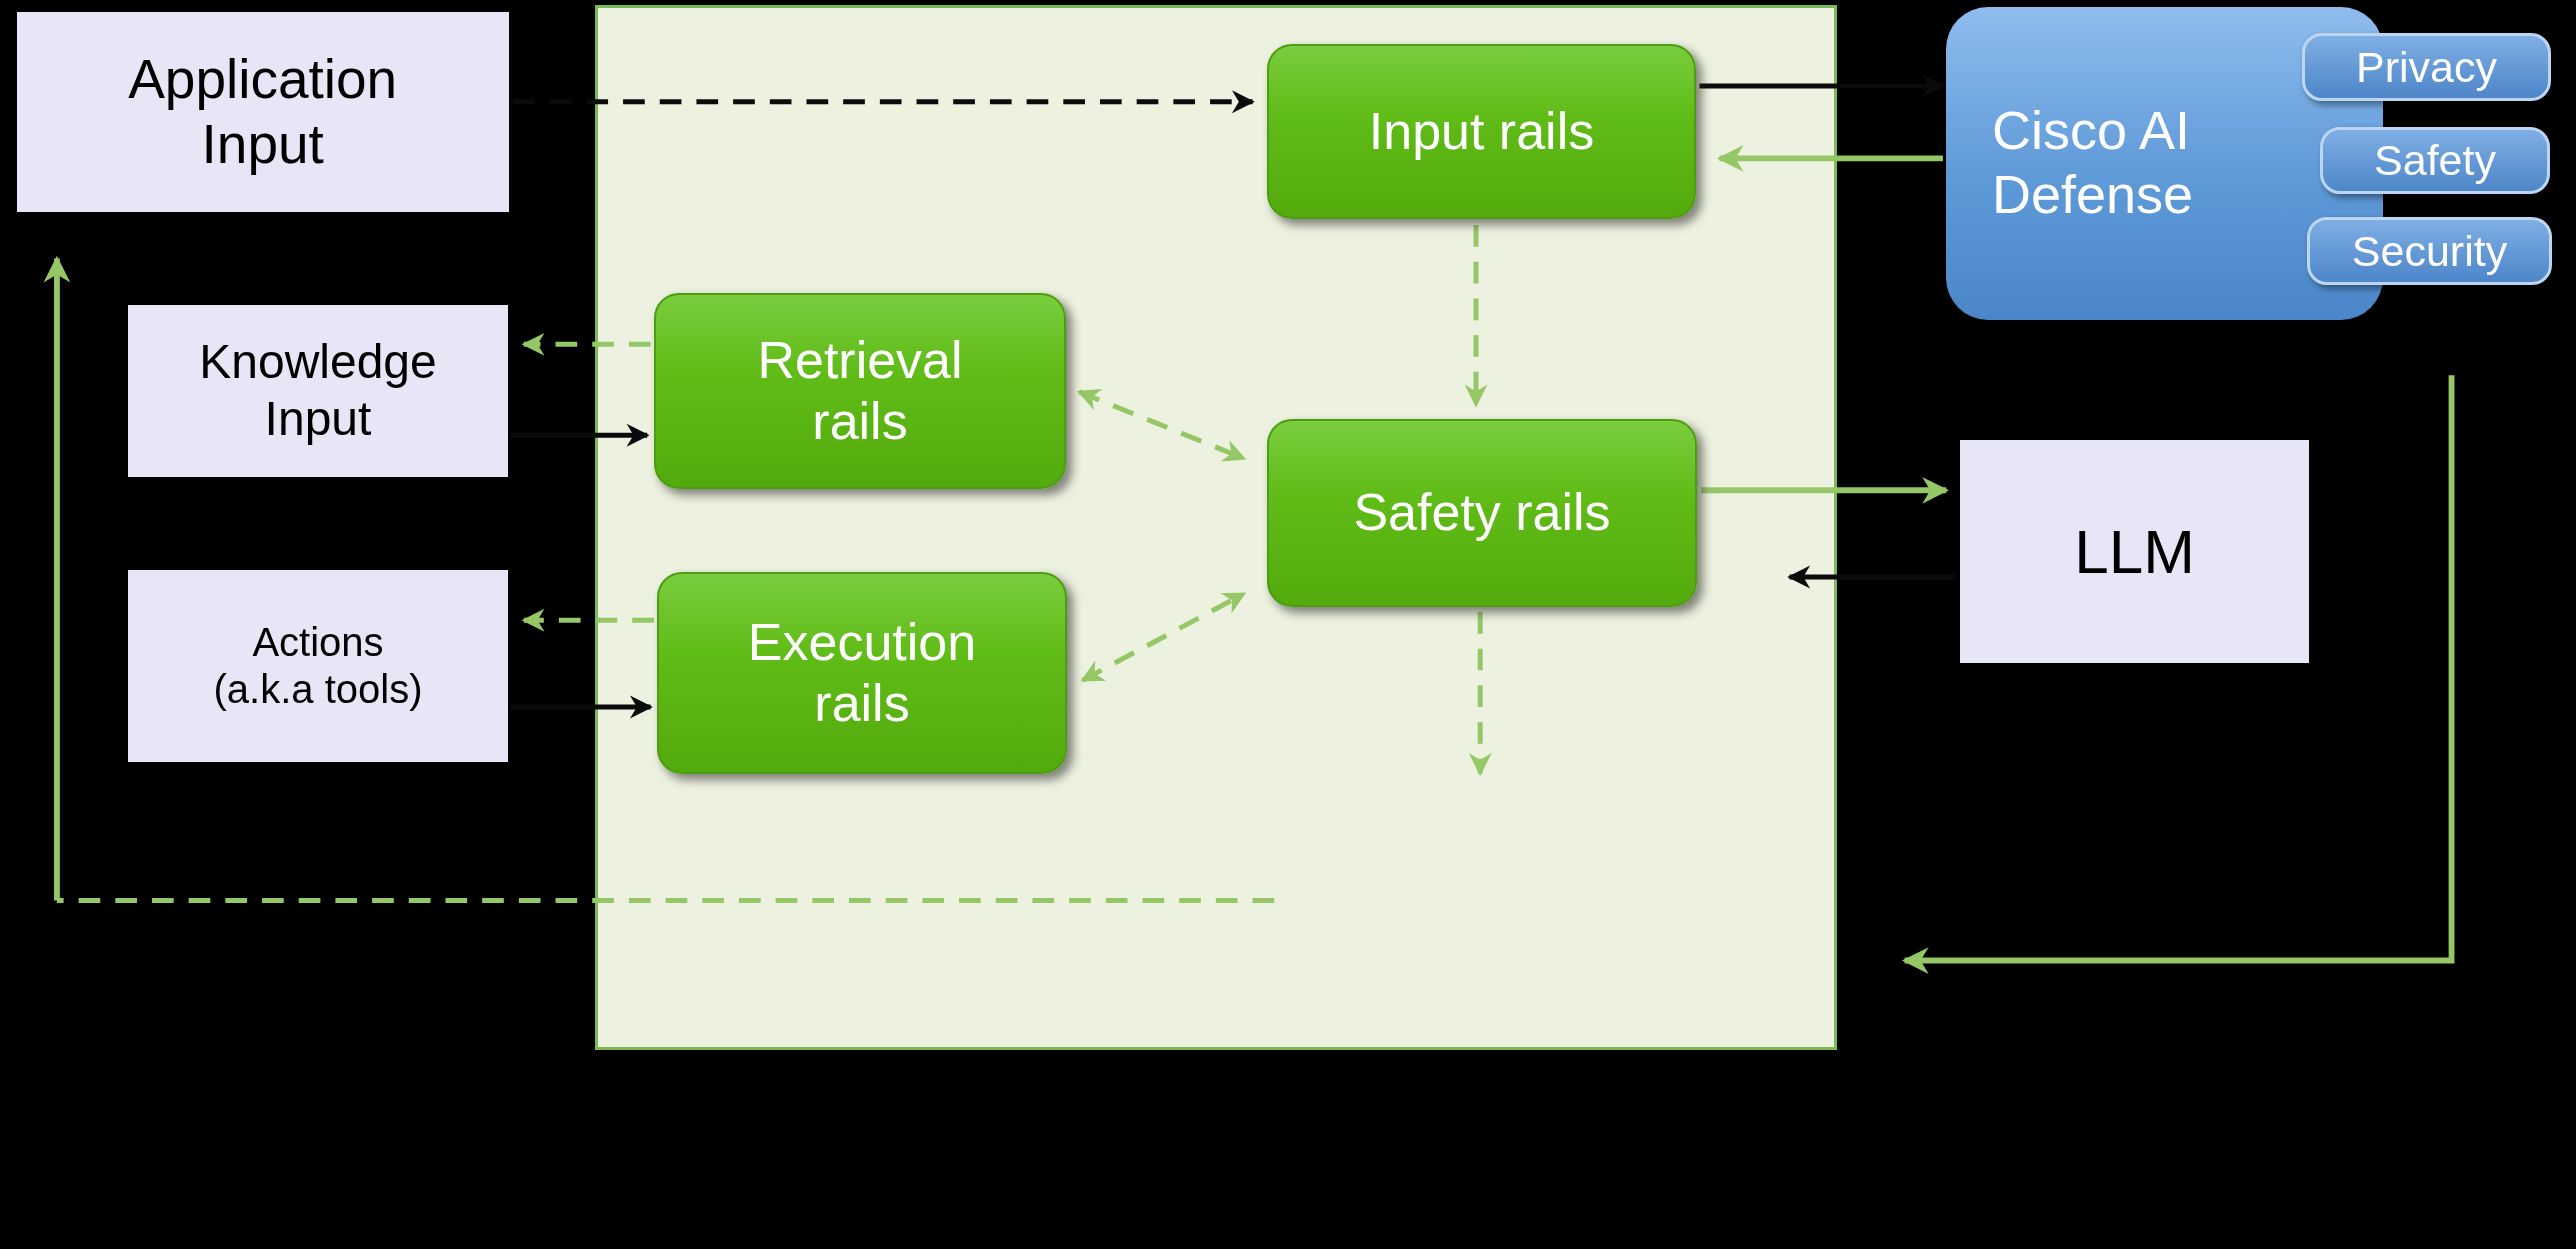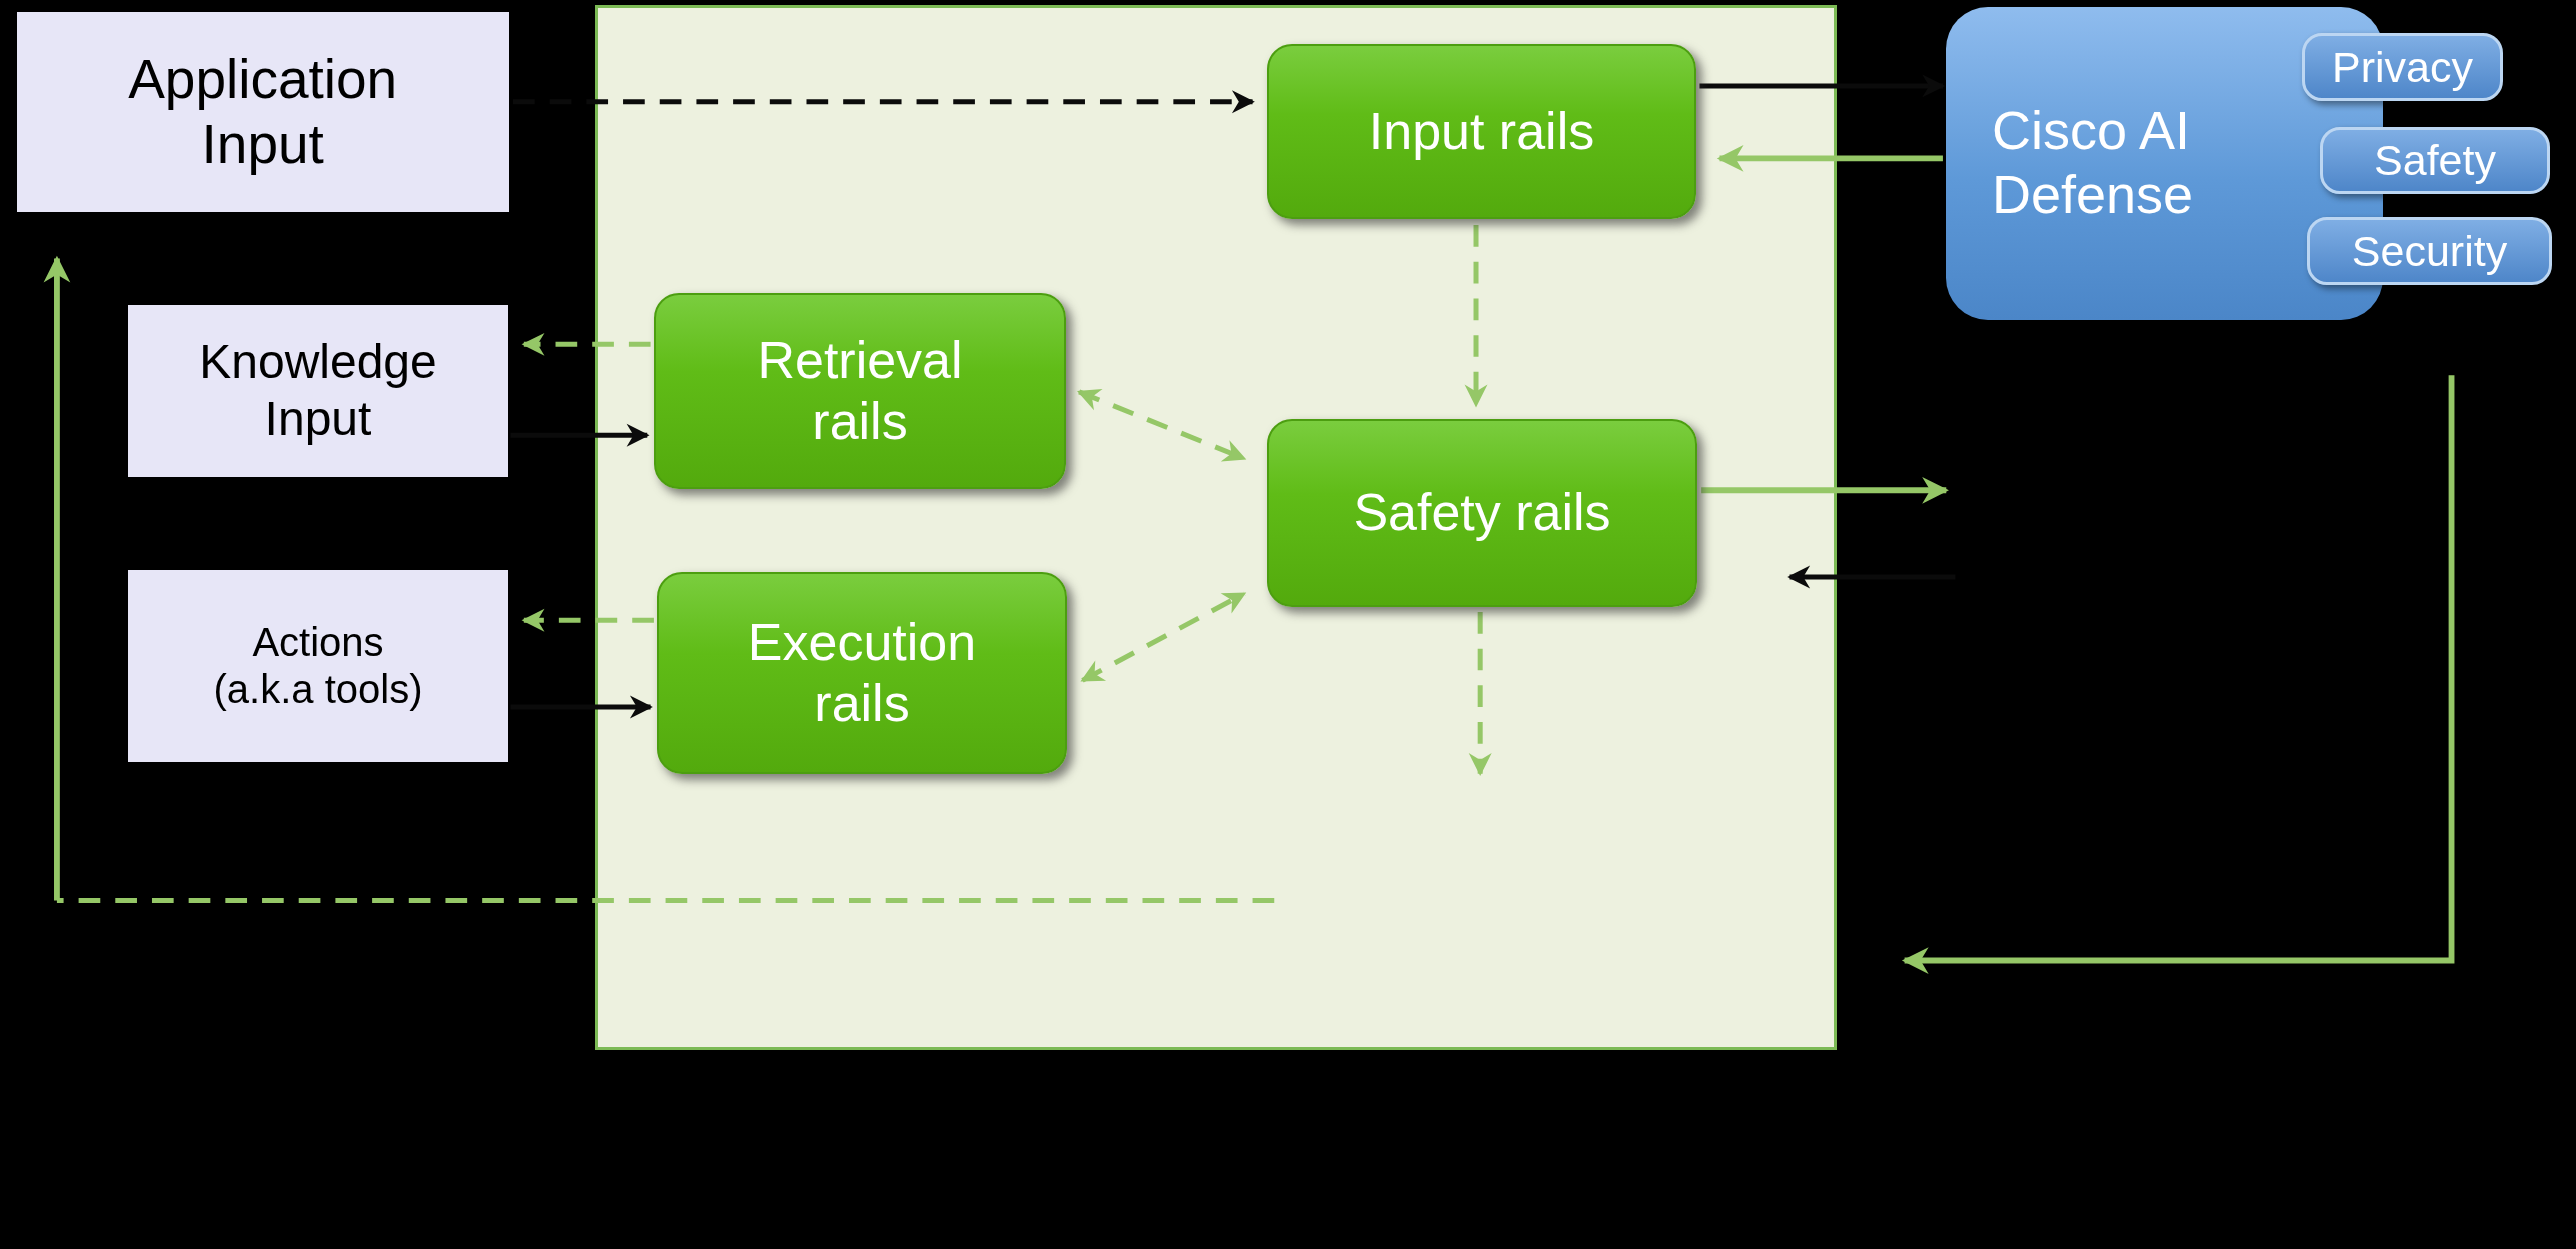--- a/index.html
+++ b/index.html
@@ -125,19 +125,20 @@
 
   <div class="node rail" style="left:1267px;top:44px;width:429px;height:175px;font-size:52px;text-align:right;">Input rails</div>
   <div class="node rail" style="left:654px;top:293px;width:412px;height:196px;font-size:52px;">Retrieval
 rails</div>
   <div class="node rail" style="left:1267px;top:419px;width:430px;height:188px;font-size:52px;">Safety rails</div>
   <div class="node rail" style="left:657px;top:572px;width:410px;height:202px;font-size:52px;">Execution
 rails</div>
 
   <div class="node cisco" style="left:1946px;top:6.7px;width:437px;height:313px;font-size:54px;">Cisco AI
 Defense</div>
-  <div class="node chip" style="left:2302px;top:33px;width:201px;height:68px;font-size:43px;">Privacy</div>
+  <div class="node chip" style="left:2302px;top:33px;width:249px;height:68px;font-size:43px;">Privacy</div>
   <div class="node chip" style="left:2320px;top:127px;width:230px;height:67px;font-size:43px;">Safety</div>
   <div class="node chip" style="left:2307px;top:217px;width:245px;height:68px;font-size:43px;">Security</div>
 
+  <div class="node lav" style="left:1960px;top:440px;width:349px;height:223px;font-size:62px;">LLM</div>
 
 </div>
 
 
 </body></html>

